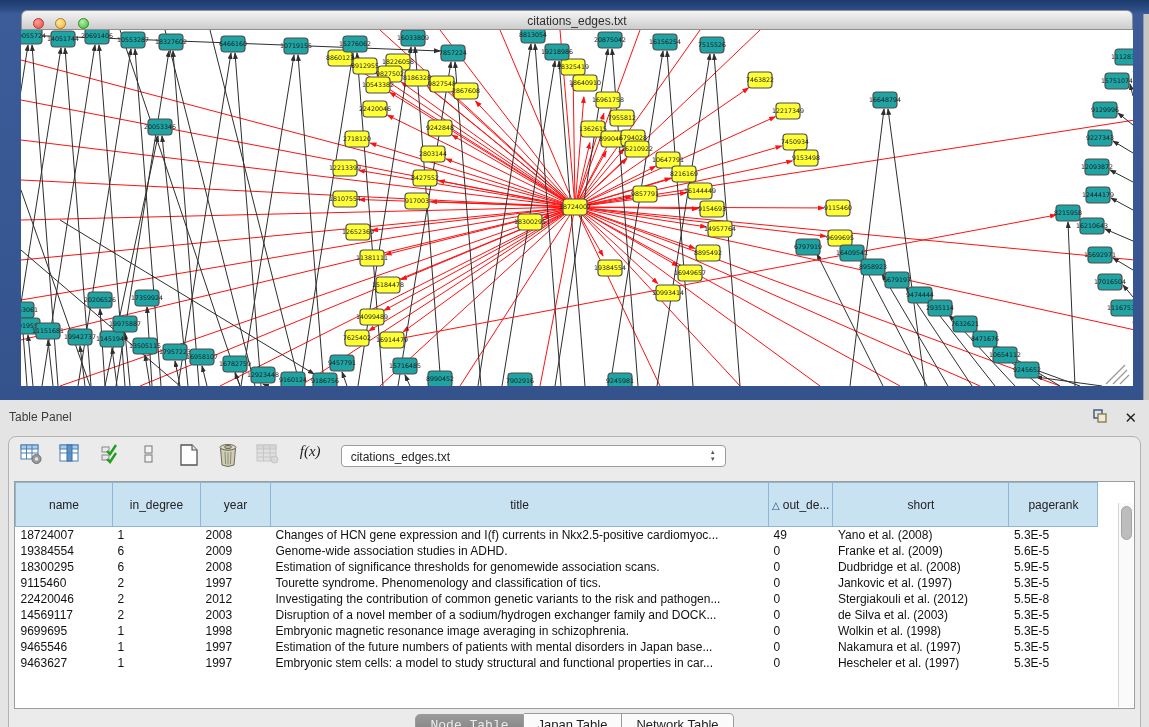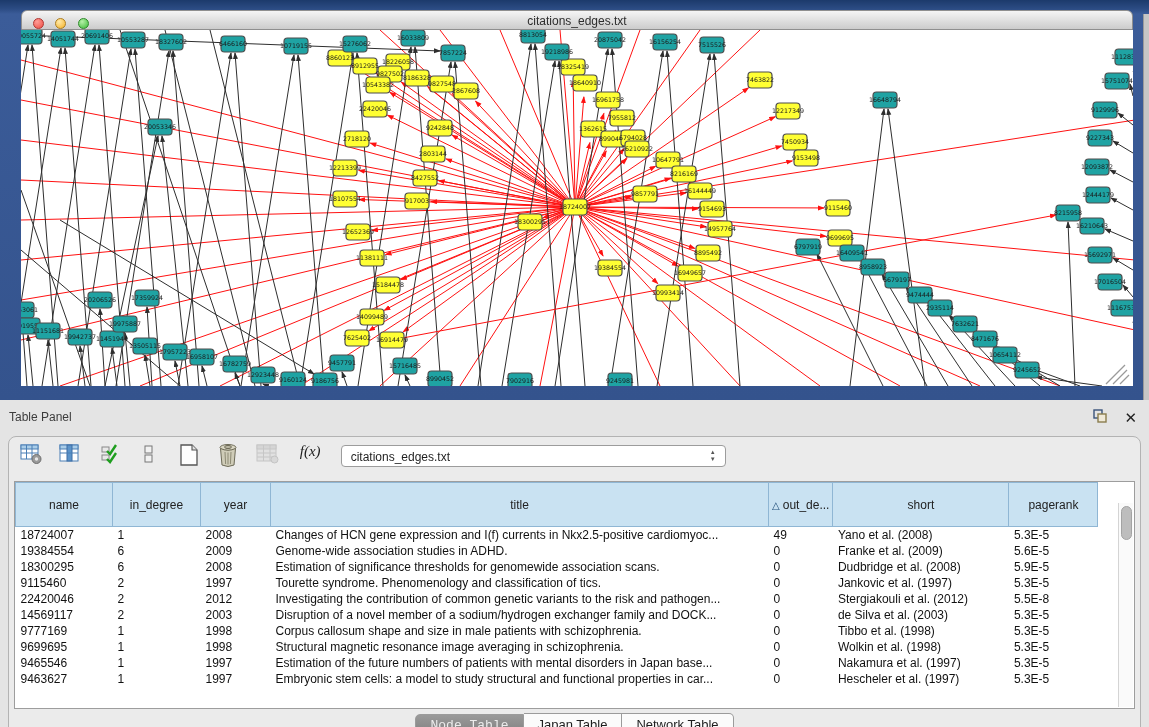--- a/index.html
+++ b/index.html
@@ -829,33 +829,24 @@
               <tr>
                 <td>14569117</td>
                 <td>2</td>
                 <td>2003</td>
                 <td>Disruption of a novel member of a sodium/hydrogen exchanger family and DOCK...</td>
                 <td>0</td>
                 <td>de Silva et al. (2003)</td>
                 <td>5.3E-5</td>
               </tr>
               <tr>
-                <td>9777169</td>
-                <td>1</td>
-                <td>1998</td>
-                <td>Corpus callosum shape and size in male patients with schizophrenia.</td>
-                <td>0</td>
-                <td>Tibbo et al. (1998)</td>
-                <td>5.3E-5</td>
-              </tr>
-              <tr>
                 <td>9699695</td>
                 <td>1</td>
                 <td>1998</td>
-                <td>Structural magnetic resonance image averaging in schizophrenia.</td>
+                <td>Embryonic magnetic resonance image averaging in schizophrenia.</td>
                 <td>0</td>
                 <td>Wolkin et al. (1998)</td>
                 <td>5.3E-5</td>
               </tr>
               <tr>
                 <td>9465546</td>
                 <td>1</td>
                 <td>1997</td>
                 <td>Estimation of the future numbers of patients with mental disorders in Japan base...</td>
                 <td>0</td>

